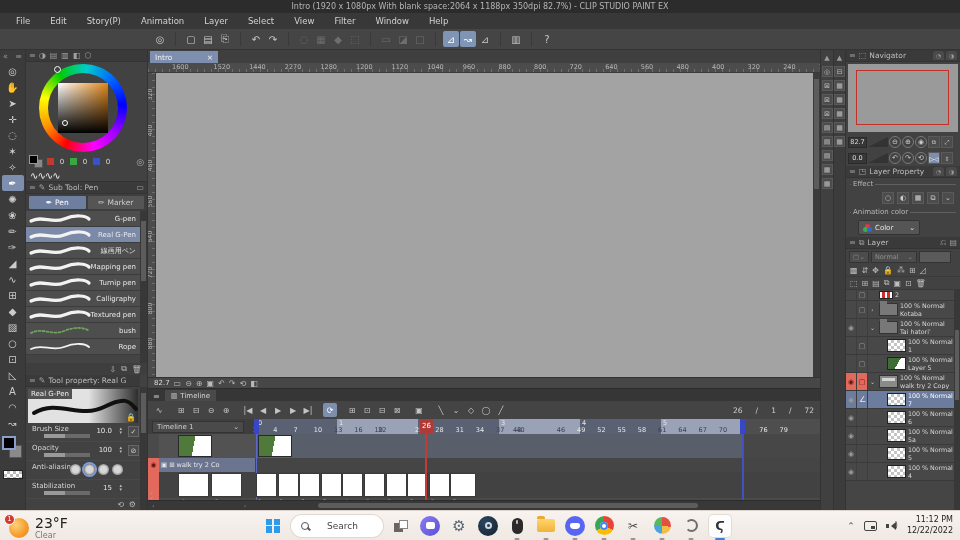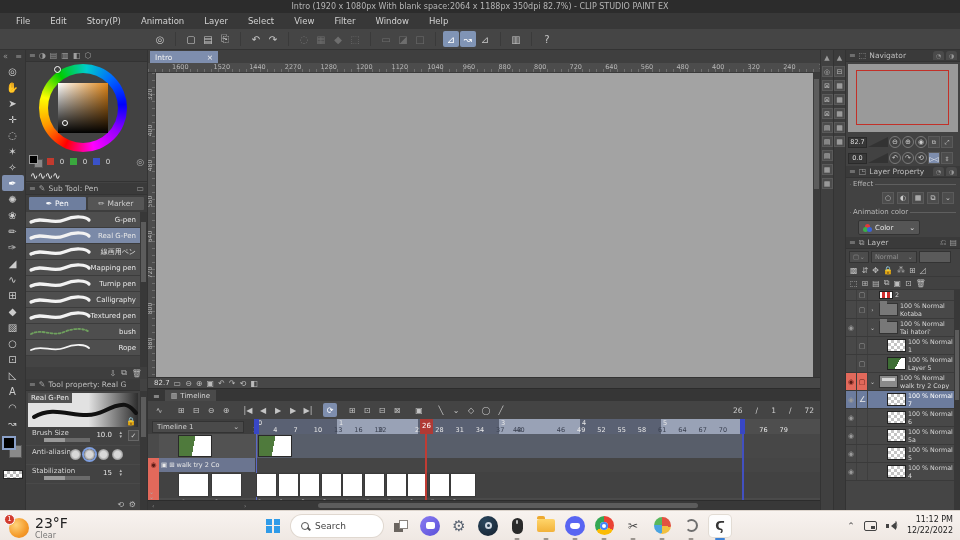--- a/index.html
+++ b/index.html
@@ -189,21 +189,21 @@
 .wicon{width:20px;height:20px;border-radius:50%;background:radial-gradient(circle at 35% 35%,#ffd27a,#f49a2a 60%,#e87f1a);position:relative}
 .wbadge{position:absolute;top:-4px;left:-5px;width:11px;height:11px;border-radius:50%;background:#d23b2e;color:#fff;font-size:7px;display:flex;align-items:center;justify-content:center;border:1px solid #fff}
 .wt1{font-size:14px;color:#222}.wt2{font-size:8px;color:#777}
 .tbcenter{position:absolute;left:262px;top:0;height:100%;display:flex;align-items:center;gap:7px}
 .tbi{width:22px;height:22px;border-radius:4px;display:flex;align-items:center;justify-content:center;position:relative;font-size:12px}
 .tbi .dot{position:absolute;bottom:-3px;left:50%;transform:translateX(-50%);width:5px;height:2px;border-radius:1px;background:#9a948e}
 .tbi.active{background:#fdfdfd;box-shadow:0 0 0 1px #e2dcd4}
 .tbi.active .dot{width:10px;background:#3b82d8}
 .wl{width:14px;height:14px;display:grid;grid-template-columns:1fr 1fr;grid-template-rows:1fr 1fr;gap:1.5px}
 .wl i{background:#2f9be8}
-.searchpill{width:92px;height:22px;background:#fff;border-radius:11px;box-shadow:0 0 0 1px #e0d8d0;display:flex;align-items:center;gap:6px;padding:0 10px;font-size:9px;color:#444}
+.searchpill{width:92px;height:22px;background:#fff;border-radius:11px;box-shadow:0 0 0 1px #e0d8d0;display:flex;align-items:center;gap:18px;padding:0 10px;font-size:9px;color:#444}
 .mag{width:8px;height:8px;border:1.4px solid #555;border-radius:50%;position:relative;flex:none}
 .mag::after{content:"";position:absolute;width:4px;height:1.5px;background:#555;right:-3px;bottom:-1px;transform:rotate(45deg)}
 .tv{position:relative;width:14px;height:12px}
 .tv i{position:absolute;width:9px;height:9px}
 .tv .b1{left:0;top:3px;background:#6b6560}
 .tv .b2{left:5px;top:0;background:#fff;border:1px solid #8a847e}
 .chat{width:20px;height:20px;border-radius:50%;background:linear-gradient(135deg,#8a7cf2,#5a50d8);display:flex;align-items:center;justify-content:center}
 .chat i{width:9px;height:7px;background:#fff;border-radius:2px}
 .gear{font-size:15px;color:#5a6472}
 .steam{width:20px;height:20px;border-radius:50%;background:radial-gradient(circle at 35% 30%,#2a475e,#15202d);display:flex;align-items:center;justify-content:center}
@@ -450,20 +450,26 @@
             </svg>
           <span class="tplock">🔒</span>
         </div>
         <div id="tprows">
             <div class="tprow"><span class="tplabel">Brush Size</span><span class="tpslider">
                 <i></i>
               </span><span class="tpval">10.0</span><span class="tpspin">
                 <span>▴</span>
                 <span>▾</span>
               </span><span class="tpside">✓</span></div>
+            <div class="tprow"><span class="tplabel">Opacity</span><span class="tpslider">
+                <i></i>
+              </span><span class="tpval">100</span><span class="tpspin">
+                <span>▴</span>
+                <span>▾</span>
+              </span><span class="tpside">⊘</span></div>
             <div class="tprow"><span class="tplabel">Anti-aliasing</span><span class="aadots">
                 <span class="aad"></span>
                 <span class="aad on"></span>
                 <span class="aad"></span>
                 <span class="aad"></span>
               </span><span class="aamore">⌄</span></div>
             <div class="tprow"><span class="tplabel">Stabilization</span><span class="tpslider">
                 <i></i>
               </span><span class="tpval">15</span><span class="tpspin">
                 <span>▴</span>

